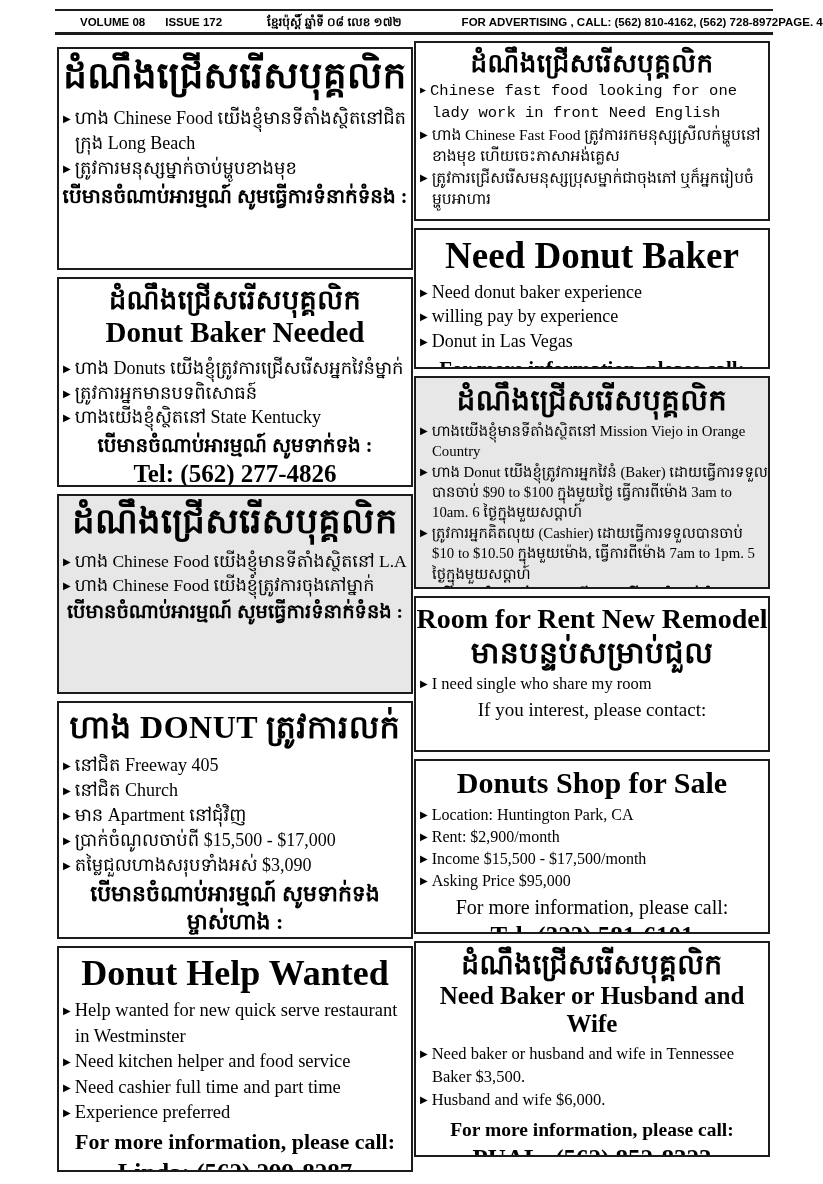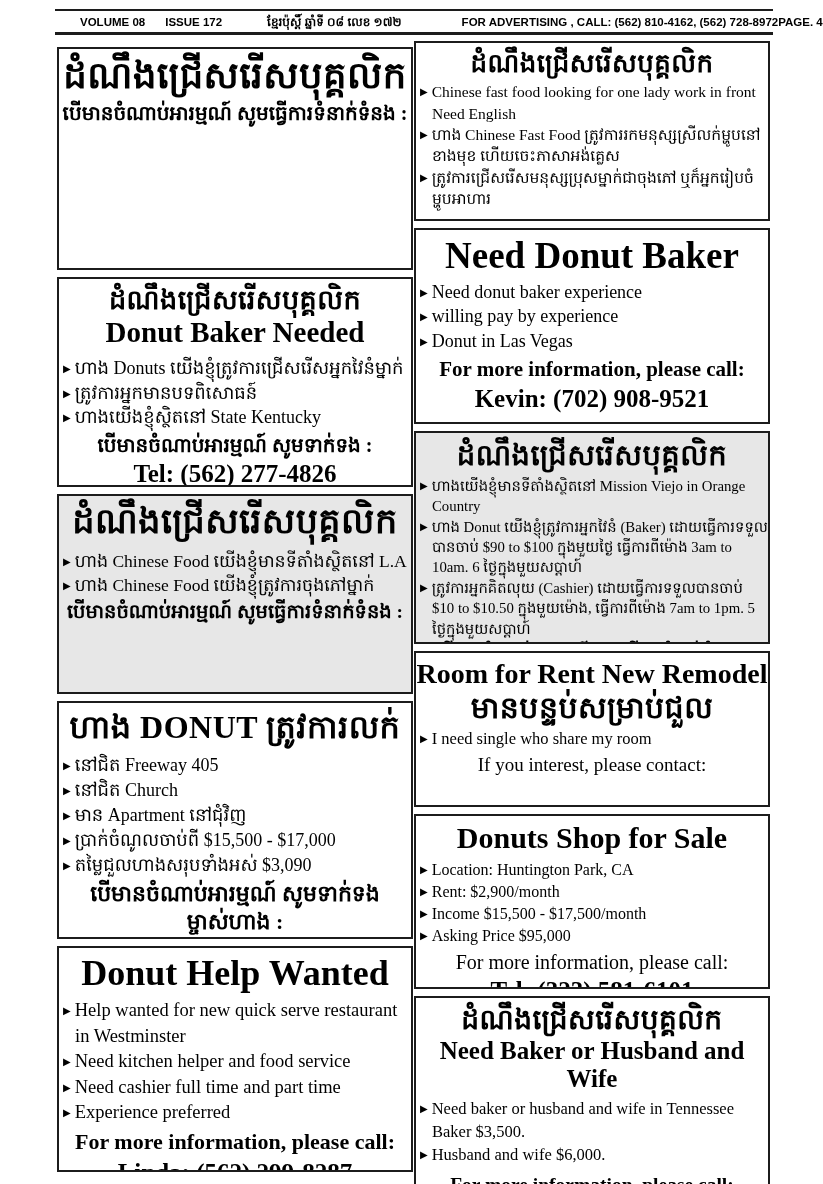--- a/index.html
+++ b/index.html
@@ -61,20 +61,24 @@
     <span class="hdr-khmer">ខ្មែរប៉ុស្តិ៍ ឆ្នាំទី ០៨ លេខ ១៧២</span>
     <span class="hdr-adv">FOR ADVERTISING ,  CALL: (562) 810-4162, (562) 728-8972</span>
     <span class="hdr-page">PAGE. 45</span>
   </div>
   <div class="hdr-rule-bot"></div>
 
   <div class="col col-left">
 
     <div class="ad" style="height:223px;">
       <div class="kh-title" style="font-size:37px;">ដំណឹងជ្រើសរើសបុគ្គលិក</div>
+      <div class="lines" style="font-size:18px;margin-top:8px;">
+          <div class="bullet-line" style="font-size: 18px;"><span class="marker">▶</span><span>ហាង Chinese Food យើងខ្ញុំមានទីតាំងស្ថិតនៅជិត ក្រុង Long Beach</span></div>
+          <div class="bullet-line" style="font-size: 18px;"><span class="marker">▶</span><span>ត្រូវការមនុស្សម្នាក់ចាប់ម្ហូបខាងមុខ</span></div>
+        </div>
       <div class="closing" style="font-size:20px;">បើមានចំណាប់អារម្មណ៍ សូមធ្វើការទំនាក់ទំនង :</div>
 
     </div>
 
     <div class="ad" style="height:210px;">
       <div class="kh-title" style="font-size:27px;">ដំណឹងជ្រើសរើសបុគ្គលិក</div>
       <div class="en-title" style="font-size:29px;">Donut Baker Needed</div>
       <div class="lines" style="font-size:18px;margin-top:6px;">
           <div class="bullet-line" style="font-size: 18px;"><span class="marker">▶</span><span>ហាង Donuts យើងខ្ញុំត្រូវការជ្រើសរើសអ្នកវៃនំម្នាក់</span></div>
           <div class="bullet-line" style="font-size: 18px;"><span class="marker">▶</span><span>ត្រូវការអ្នកមានបទពិសោធន៍</span></div>
@@ -125,28 +129,28 @@
         </div>
     </div>
 
   </div>
 
   <div class="col col-right">
 
     <div class="ad" style="height:180px;">
       <div class="kh-title" style="font-size:26px;">ដំណឹងជ្រើសរើសបុគ្គលិក</div>
       <div class="lines" style="font-size:15.5px;margin-top:2px;">
-          <div class="bullet-line" style="font-size: 15.5px;"><span class="marker">▶</span><span>Chinese fast food looking for one lady work in front Need English</span></div>
+          <div class="bullet-line" style="font-size: 15.5px; font-family: Liberation Mono, monospace;"><span class="marker">▶</span><span>Chinese fast food looking for one lady work in front Need English</span></div>
           <div class="bullet-line" style="font-size: 15.5px;"><span class="marker">▶</span><span>ហាង Chinese Fast Food  ត្រូវការរកមនុស្សស្រីលក់ម្ហូបនៅខាងមុខ ហើយចេះភាសាអង់គ្លេស</span></div>
           <div class="bullet-line" style="font-size: 15.5px;"><span class="marker">▶</span><span>ត្រូវការជ្រើសរើសមនុស្សប្រុសម្នាក់ជាចុងភៅ ឬក៏អ្នករៀបចំម្ហូបអាហារ</span></div>
         </div>
 
     </div>
 
-    <div class="ad" style="height:196px;">
+    <div class="ad" style="height:141px;">
       <div class="en-title" style="font-size:37px;">Need Donut Baker</div>
       <div class="lines" style="font-size:18px;margin-top:2px;">
           <div class="bullet-line" style="font-size: 18px;"><span class="marker">▶</span><span>Need donut baker experience</span></div>
           <div class="bullet-line" style="font-size: 18px;"><span class="marker">▶</span><span>willing pay by experience</span></div>
           <div class="bullet-line" style="font-size: 18px;"><span class="marker">▶</span><span>Donut in Las Vegas</span></div>
         </div>
       <div class="closing" style="font-size:21px;">For more information, please call:</div>
       <div class="contacts">
           <div class="contact-line">Kevin: (702) 908-9521</div>
         </div>

